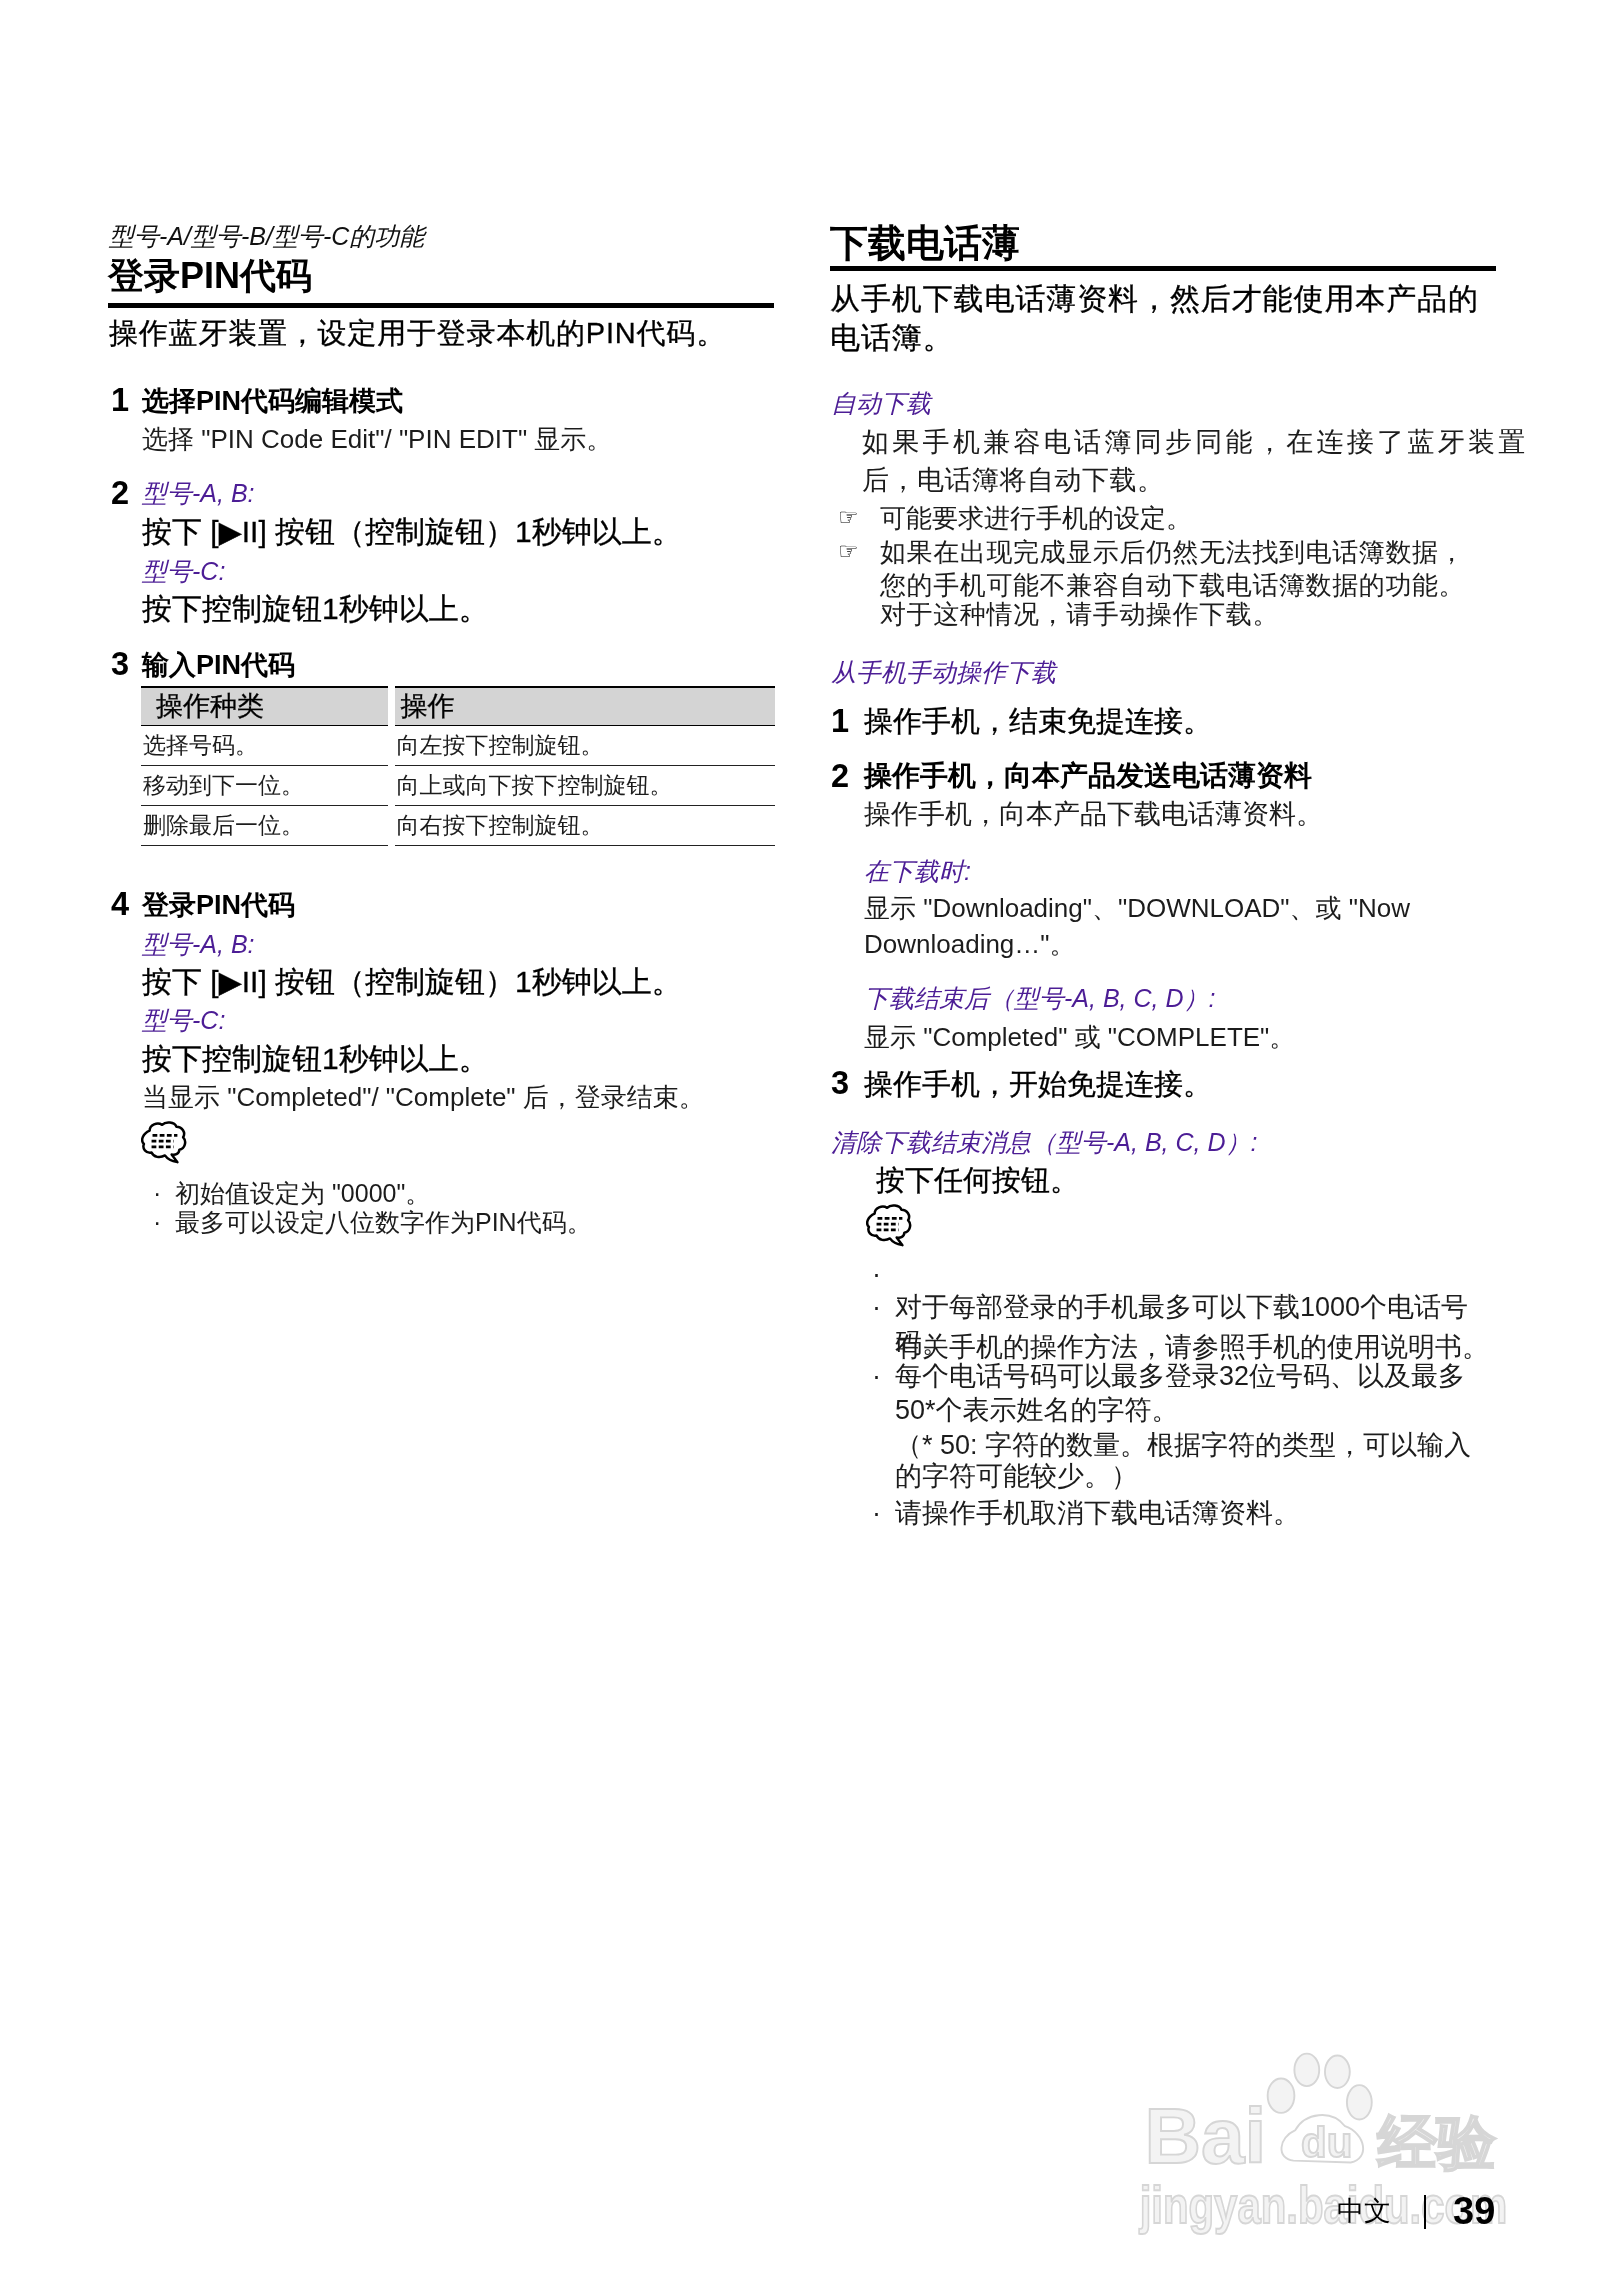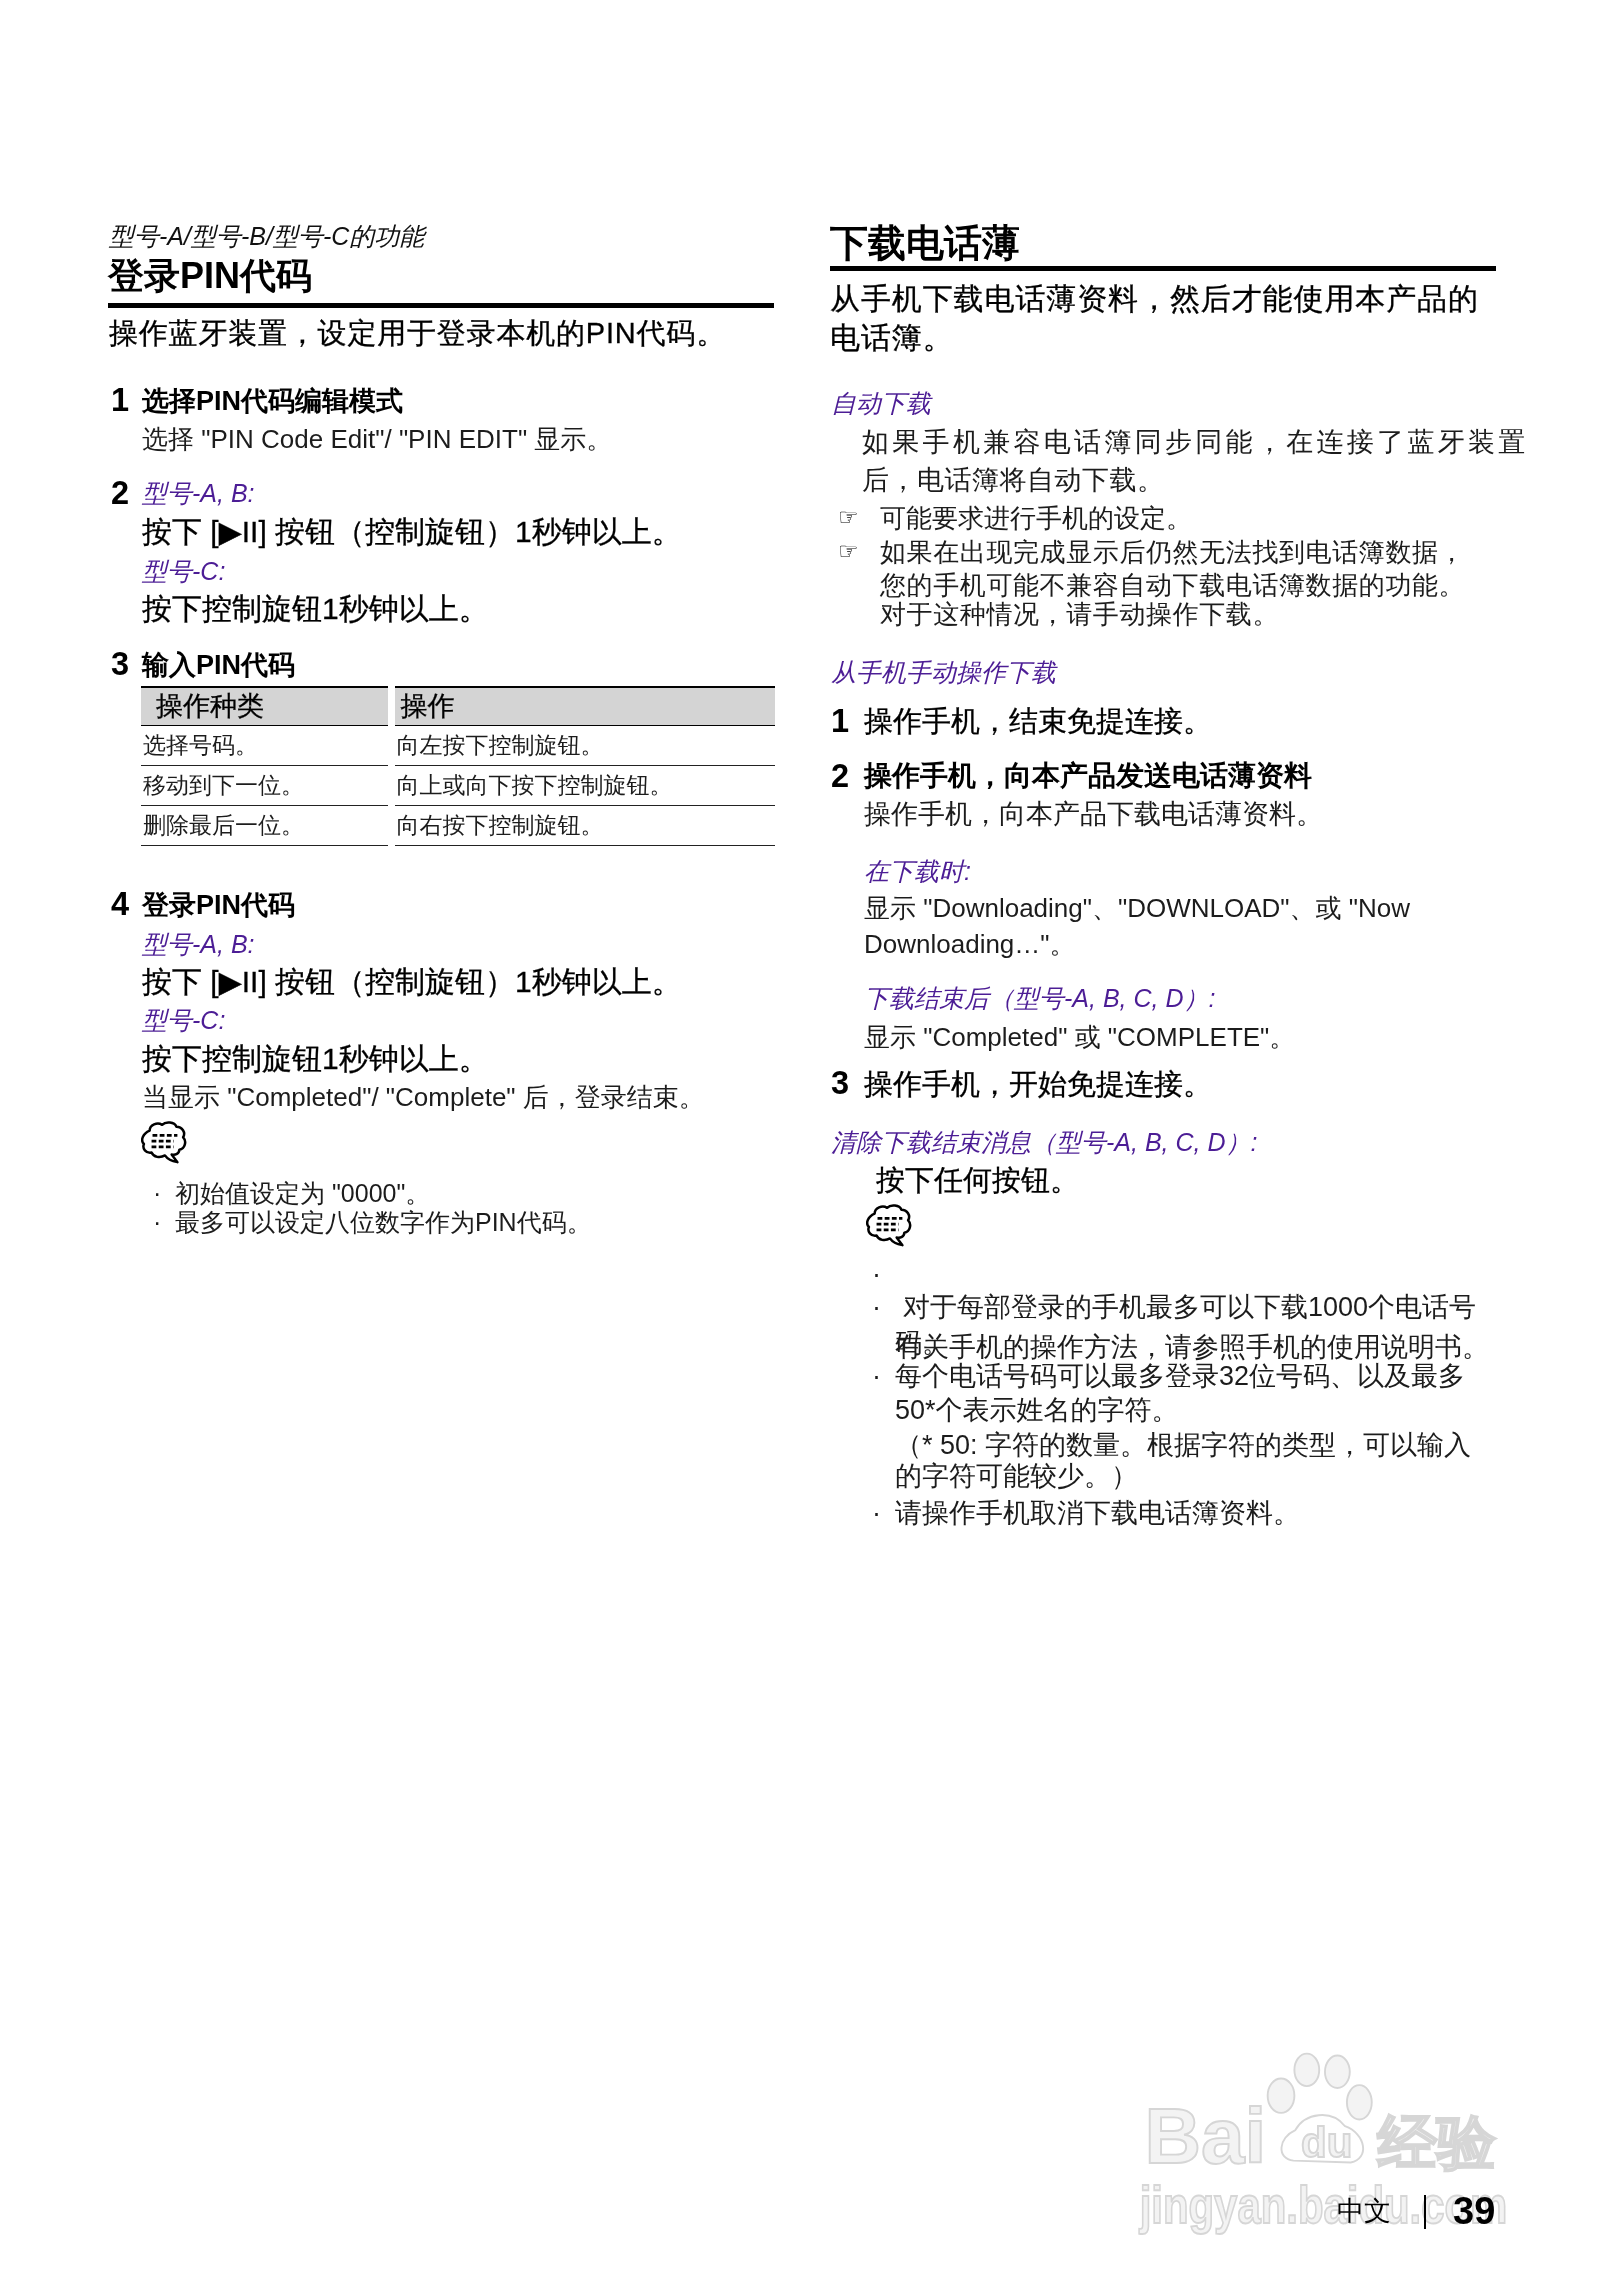--- a/index.html
+++ b/index.html
@@ -175,21 +175,21 @@
       <path d="M9 10 C9 4,17 1,22 4 C26 0,35 1,37 6 C43 6,47 12,44 17 C48 21,46 29,40 30 C40 34,36 36,32 35 L38 43 C32 42,27 39,25 36 C20 39,13 38,11 33 C5 34,1 29,3 24 C-1 20,2 13,9 10 Z" fill="#fff" stroke="#000" stroke-width="2.6" stroke-linejoin="round"></path>
       <line x1="12" y1="15" x2="38" y2="15" stroke="#000" stroke-width="2.8" stroke-dasharray="5 2.5"></line>
       <line x1="11" y1="21" x2="34" y2="21" stroke="#000" stroke-width="2.8" stroke-dasharray="5 2.5"></line>
       <line x1="11" y1="27" x2="34" y2="27" stroke="#000" stroke-width="2.8" stroke-dasharray="5 2.5"></line>
     </svg>
 
     <div class="abs light fs28" style="left:872px;top:1261px;">·</div>
     <div class="abs light fs28" style="left:895px;top:1334px;">有关手机的操作方法，请参照手机的使用说明书。</div>
 
     <div class="abs light fs28" style="left:872px;top:1294px;">·</div>
-    <div class="abs light fs28" style="left:895px;top:1294px;margin-left:8px;">对于每部登录的手机最多可以下载1000个电话号</div>
+    <div class="abs light fs28" style="left:895px;top:1294px;">对于每部登录的手机最多可以下载1000个电话号</div>
     <div class="abs light fs28" style="left:895px;top:1330px;">码。</div>
 
     <div class="abs light fs28" style="left:872px;top:1363px;">·</div>
     <div class="abs light fs28" style="left:895px;top:1363px;">每个电话号码可以最多登录32位号码、以及最多</div>
     <div class="abs light fs28" style="left:895px;top:1397px;">50*个表示姓名的字符。</div>
     <div class="abs light fs28" style="left:895px;top:1432px;">（* 50: 字符的数量。根据字符的类型，可以输入</div>
     <div class="abs light fs28" style="left:895px;top:1465px;font-family:Liberation Mono, monospace;">的字符可能较少。）</div>
 
     <div class="abs light fs28" style="left:872px;top:1500px;">·</div>
     <div class="abs light fs28" style="left:895px;top:1500px;">请操作手机取消下载电话簿资料。</div>

